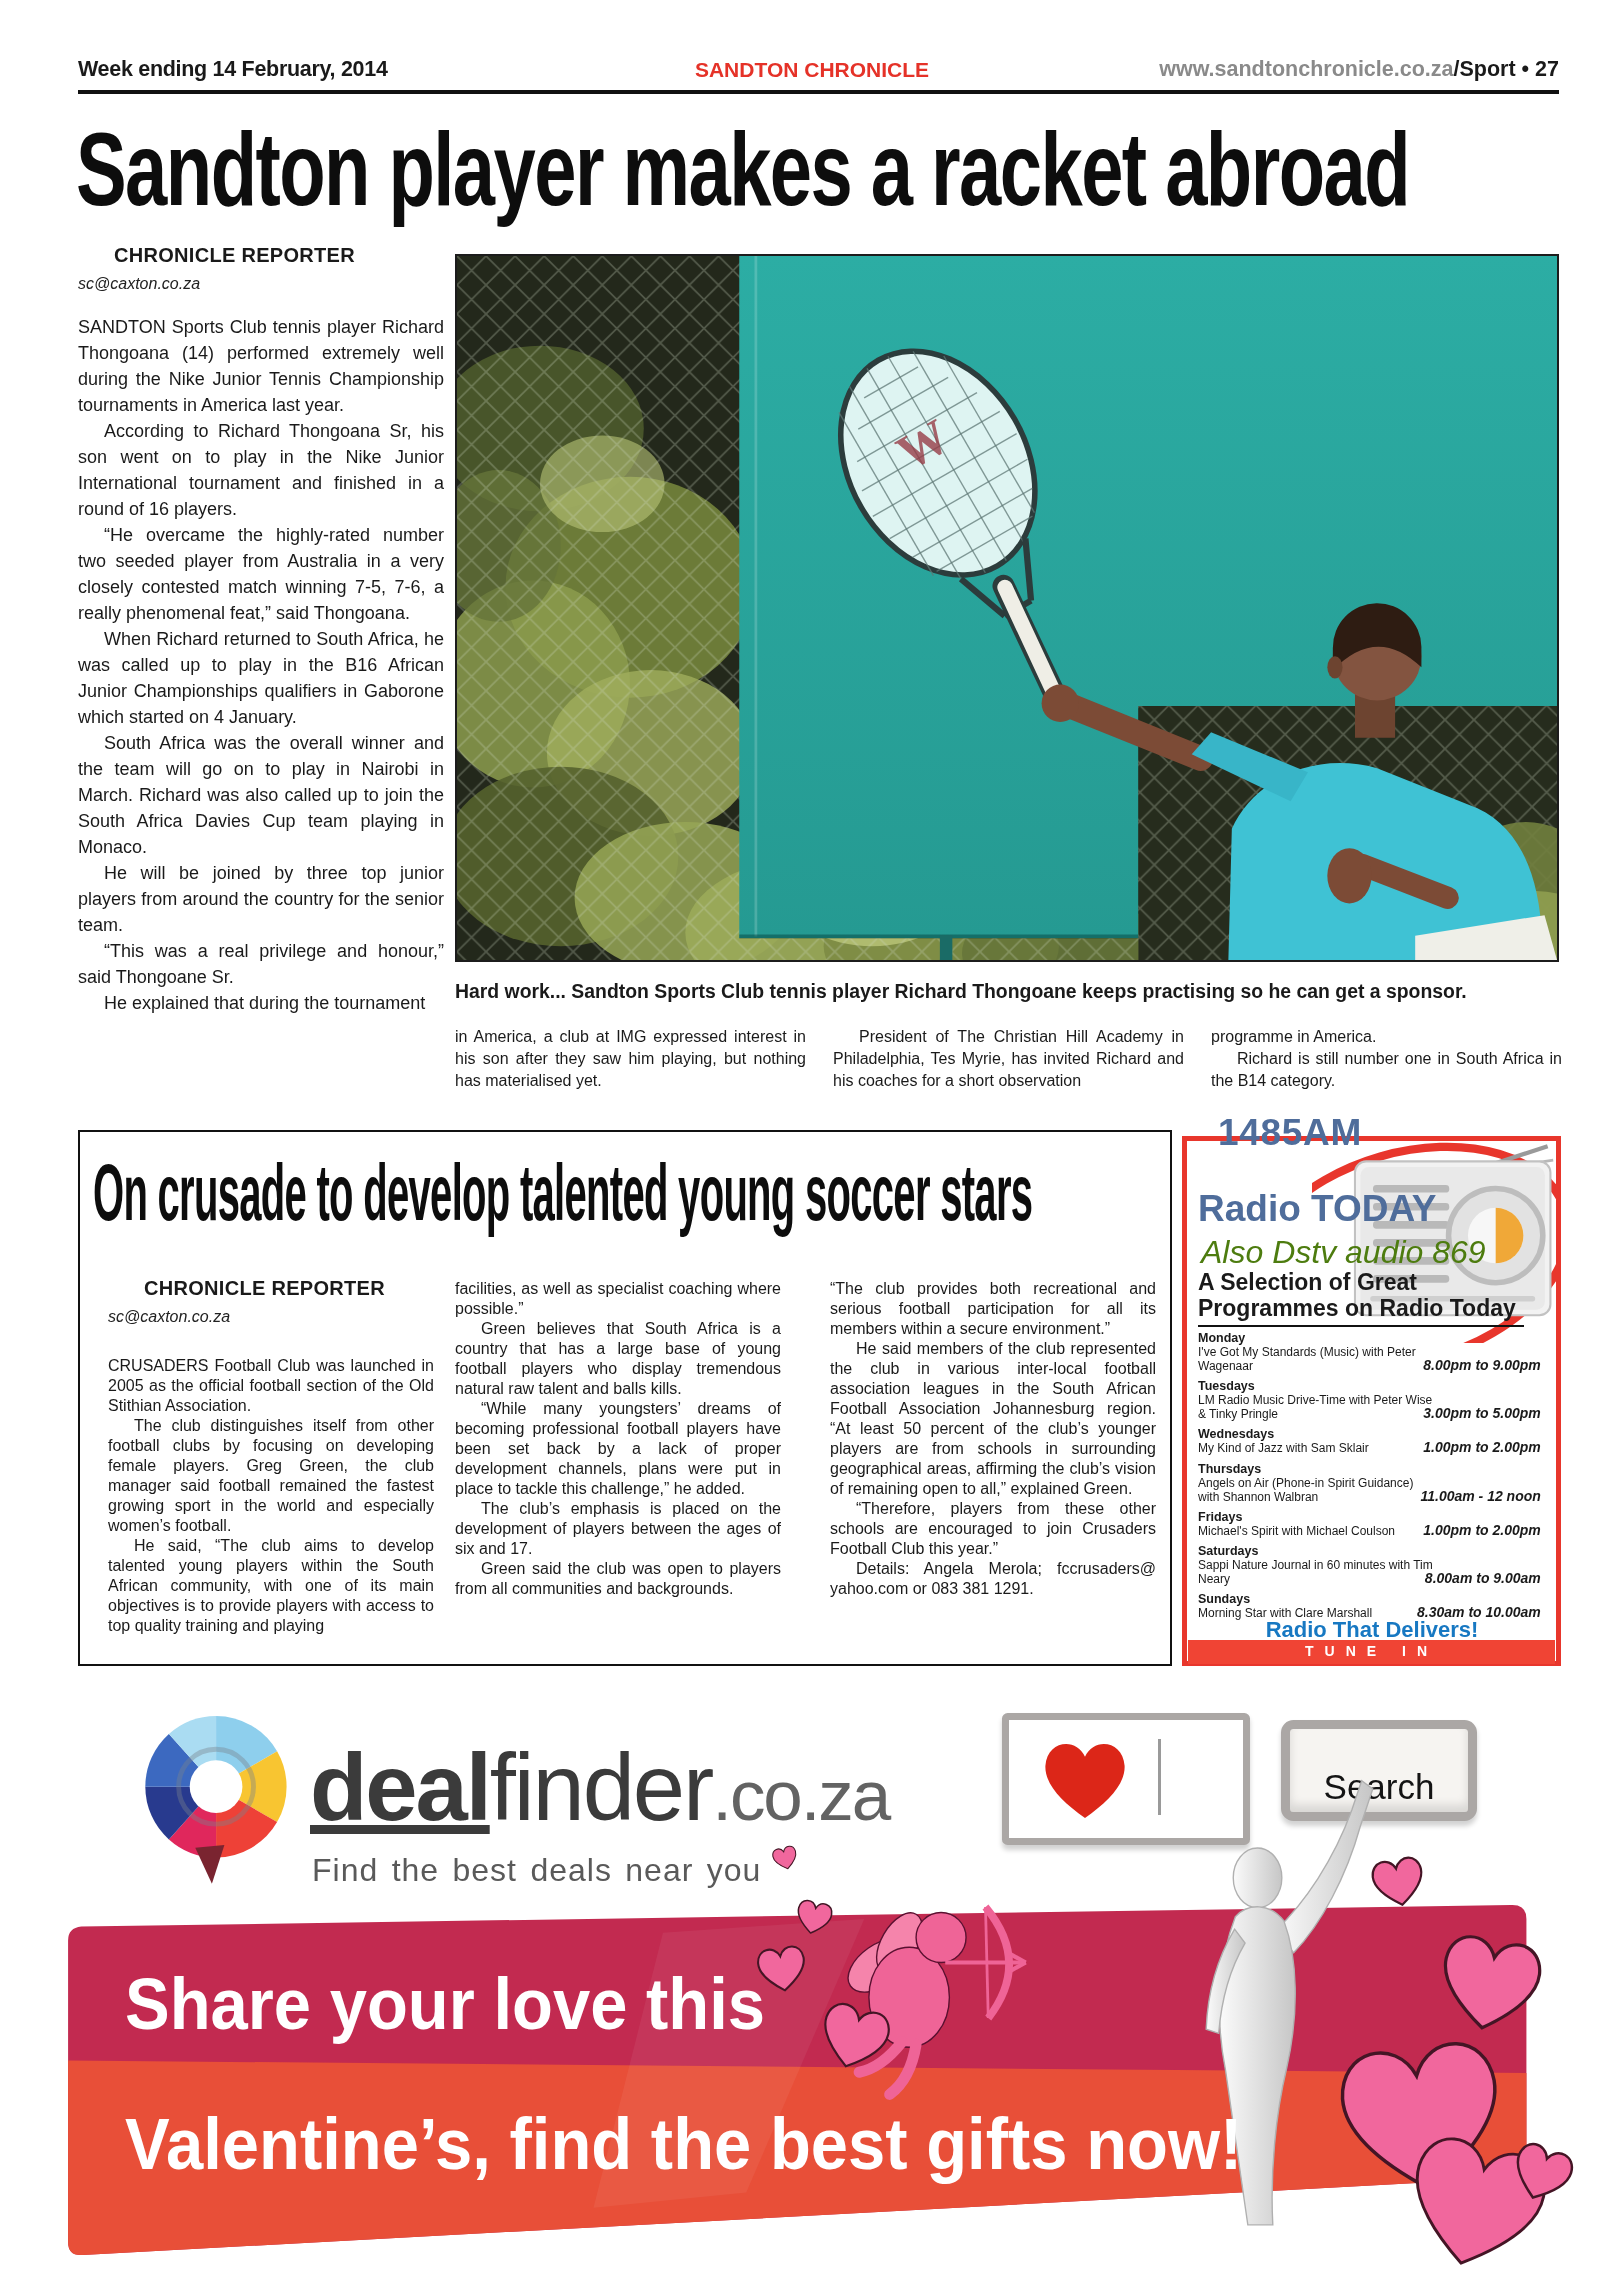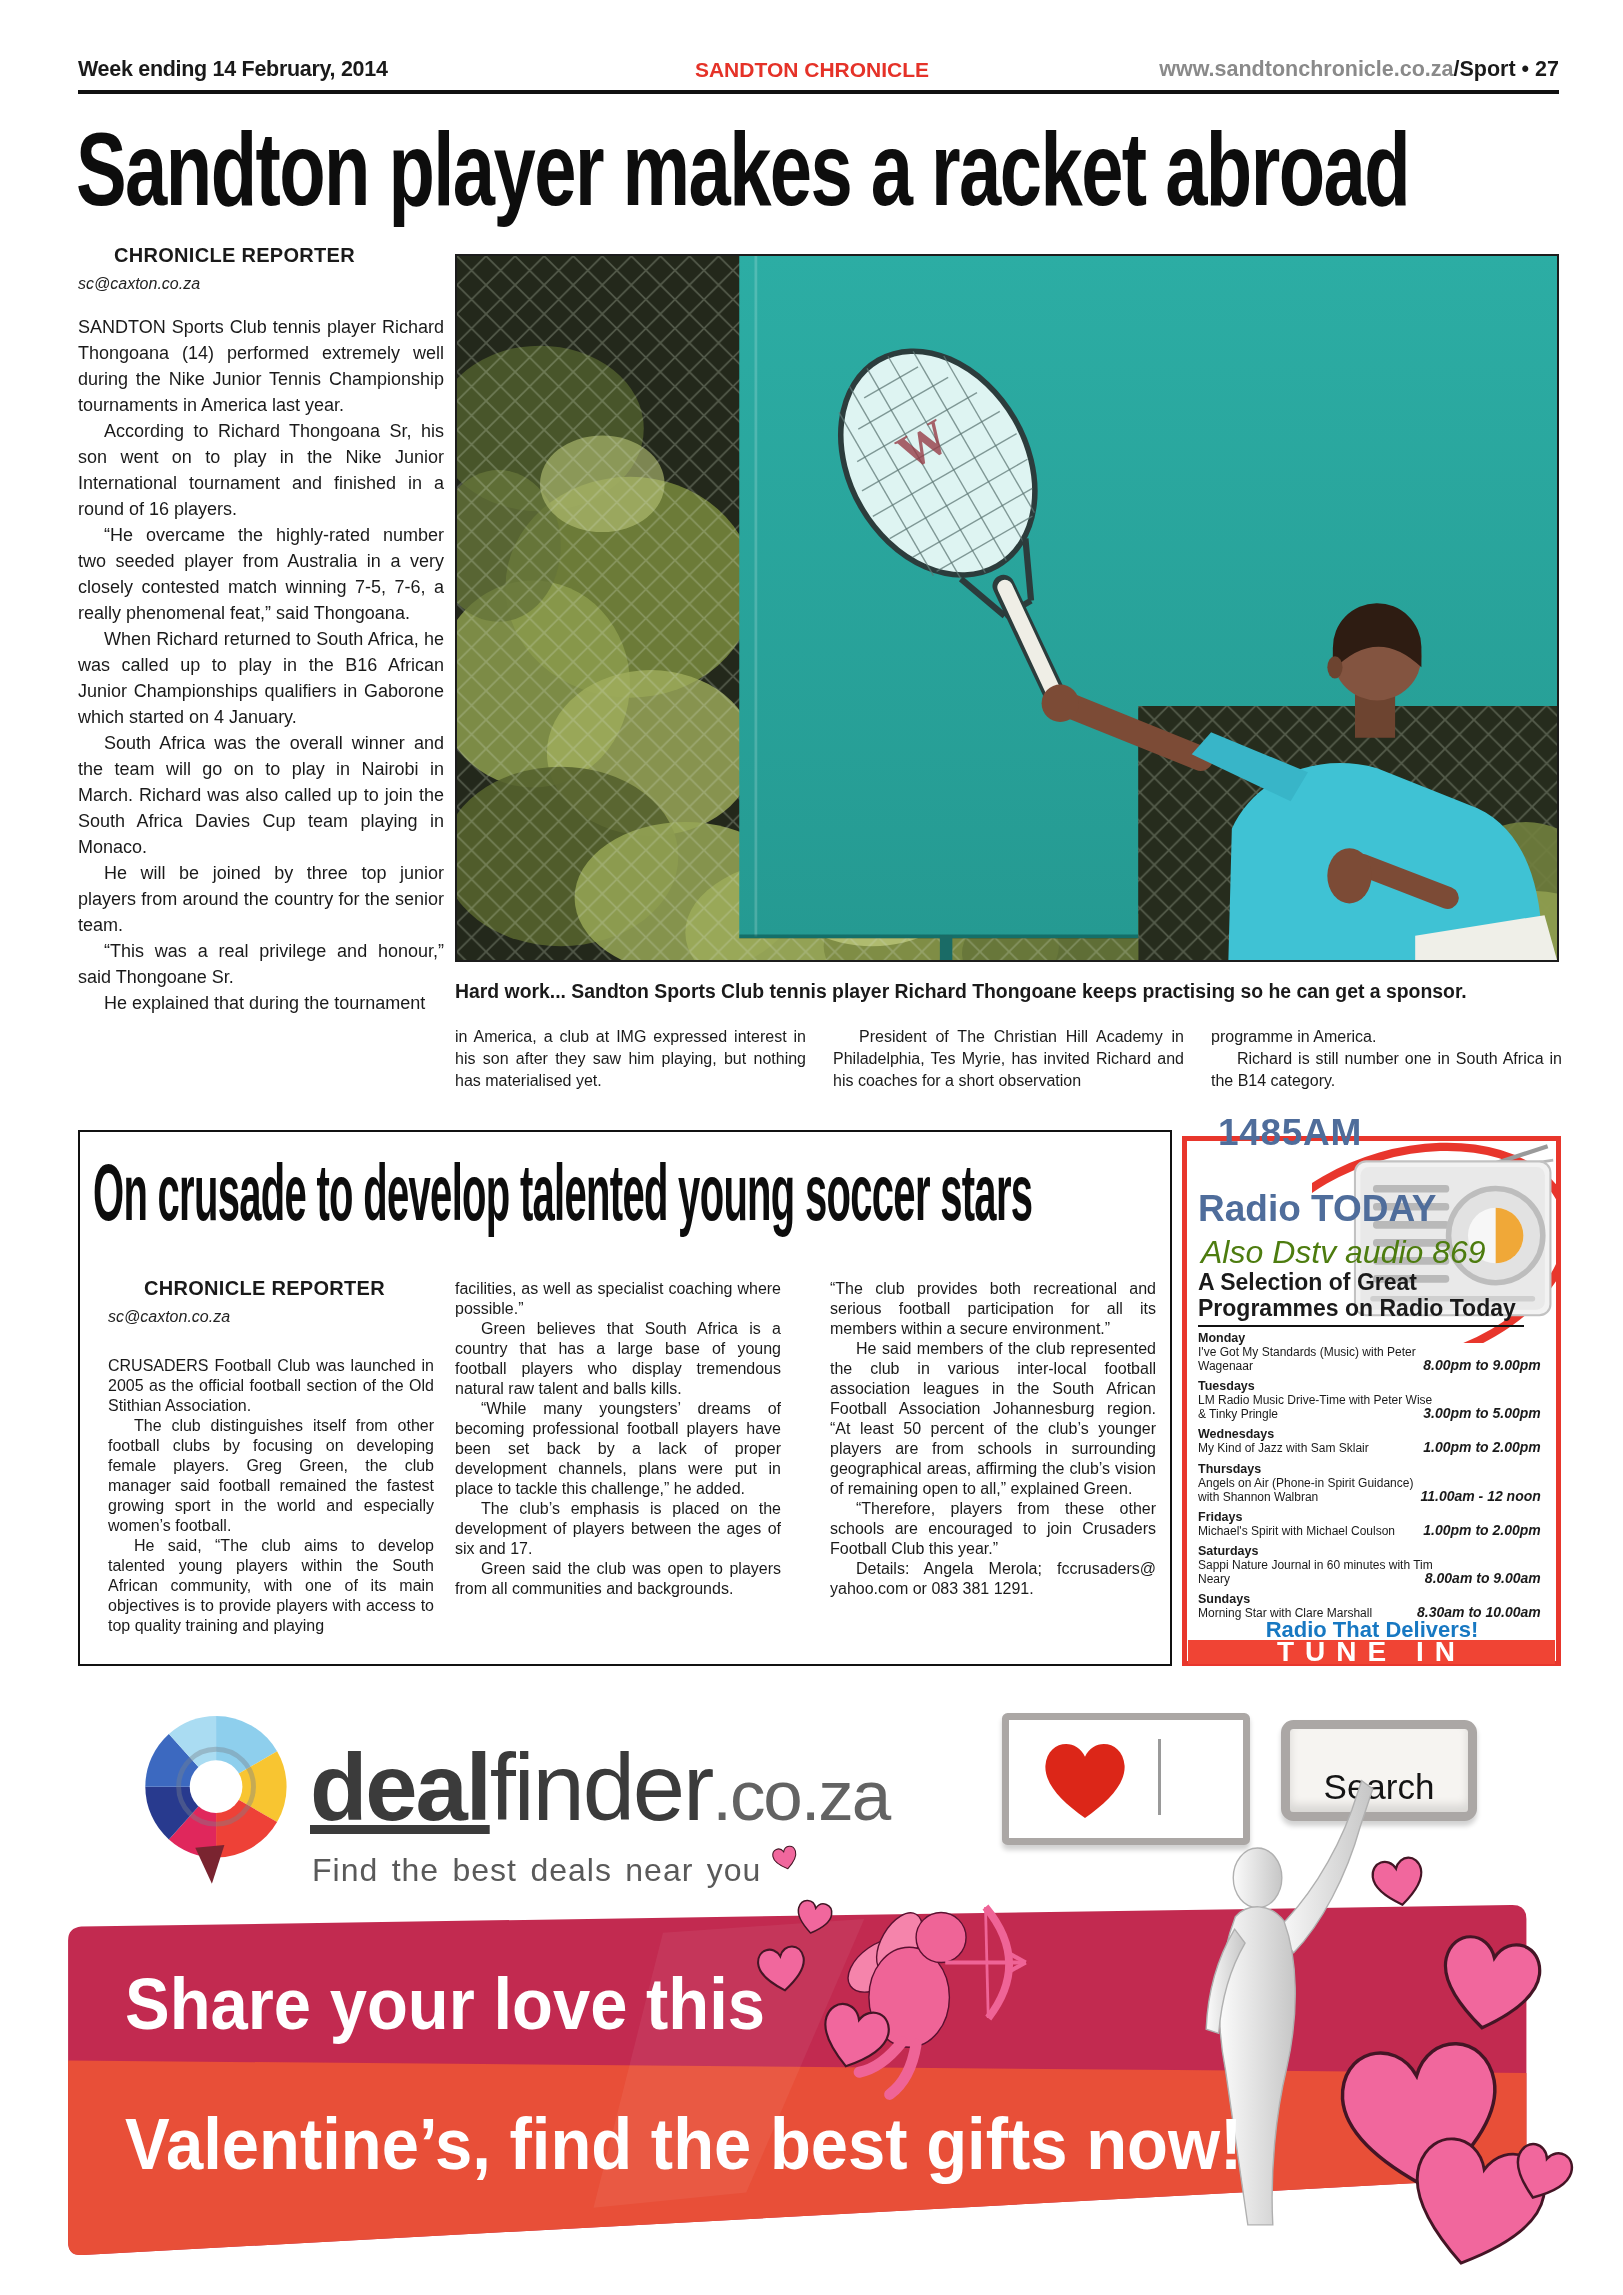--- a/index.html
+++ b/index.html
@@ -50,21 +50,21 @@
   .r-dstv{left:1201px;top:1234px;font-size:32px;color:#4d7c0f;font-style:italic;}
   .r-sel{left:1198px;top:1269px;width:326px;font-size:23px;font-weight:bold;line-height:26px;
          border-bottom:2.8px solid #111;padding-bottom:4.2px;}
   .r-sched{left:1198px;top:1331px;width:347px;}
   .r-row{position:relative;margin-bottom:6.2px;}
   .r-day{font-size:12.5px;font-weight:bold;line-height:14px;}
   .r-prog{font-size:12px;line-height:14px;width:239px;}
   .r-time{position:absolute;right:4.2px;bottom:0;font-size:14px;font-weight:bold;font-style:italic;white-space:nowrap;}
   .r-slogan{left:1188px;top:1617px;width:368px;text-align:center;font-size:22px;font-weight:bold;color:#1778c2;}
   .r-tune{left:1188px;top:1640px;width:367px;height:23.6px;background:#f04434;color:#fff;text-align:center;
-          font-size:28px;font-weight:bold;letter-spacing:11px;line-height:23.6px;}
+          font-size:14px;font-weight:bold;letter-spacing:11px;line-height:23.6px;}
   .radio-art{left:1312px;top:1142px;width:244px;height:201px;}
 
   
   .brand{left:310px;top:1734px;white-space:nowrap;letter-spacing:-2.1px;}
   .brand .b1{font-size:94px;font-weight:bold;color:#3b3b3b;text-decoration:underline;}
   .brand .b2{font-size:94px;font-weight:normal;color:#3b3b3b;}
   .brand .b3{font-size:71px;color:#636363;}
   .tagline{left:312px;top:1852px;font-size:32px;color:#5a5a5a;letter-spacing:1px;word-spacing:3.5px;}
   .logo{left:137px;top:1709px;width:163px;height:177px;}
 

